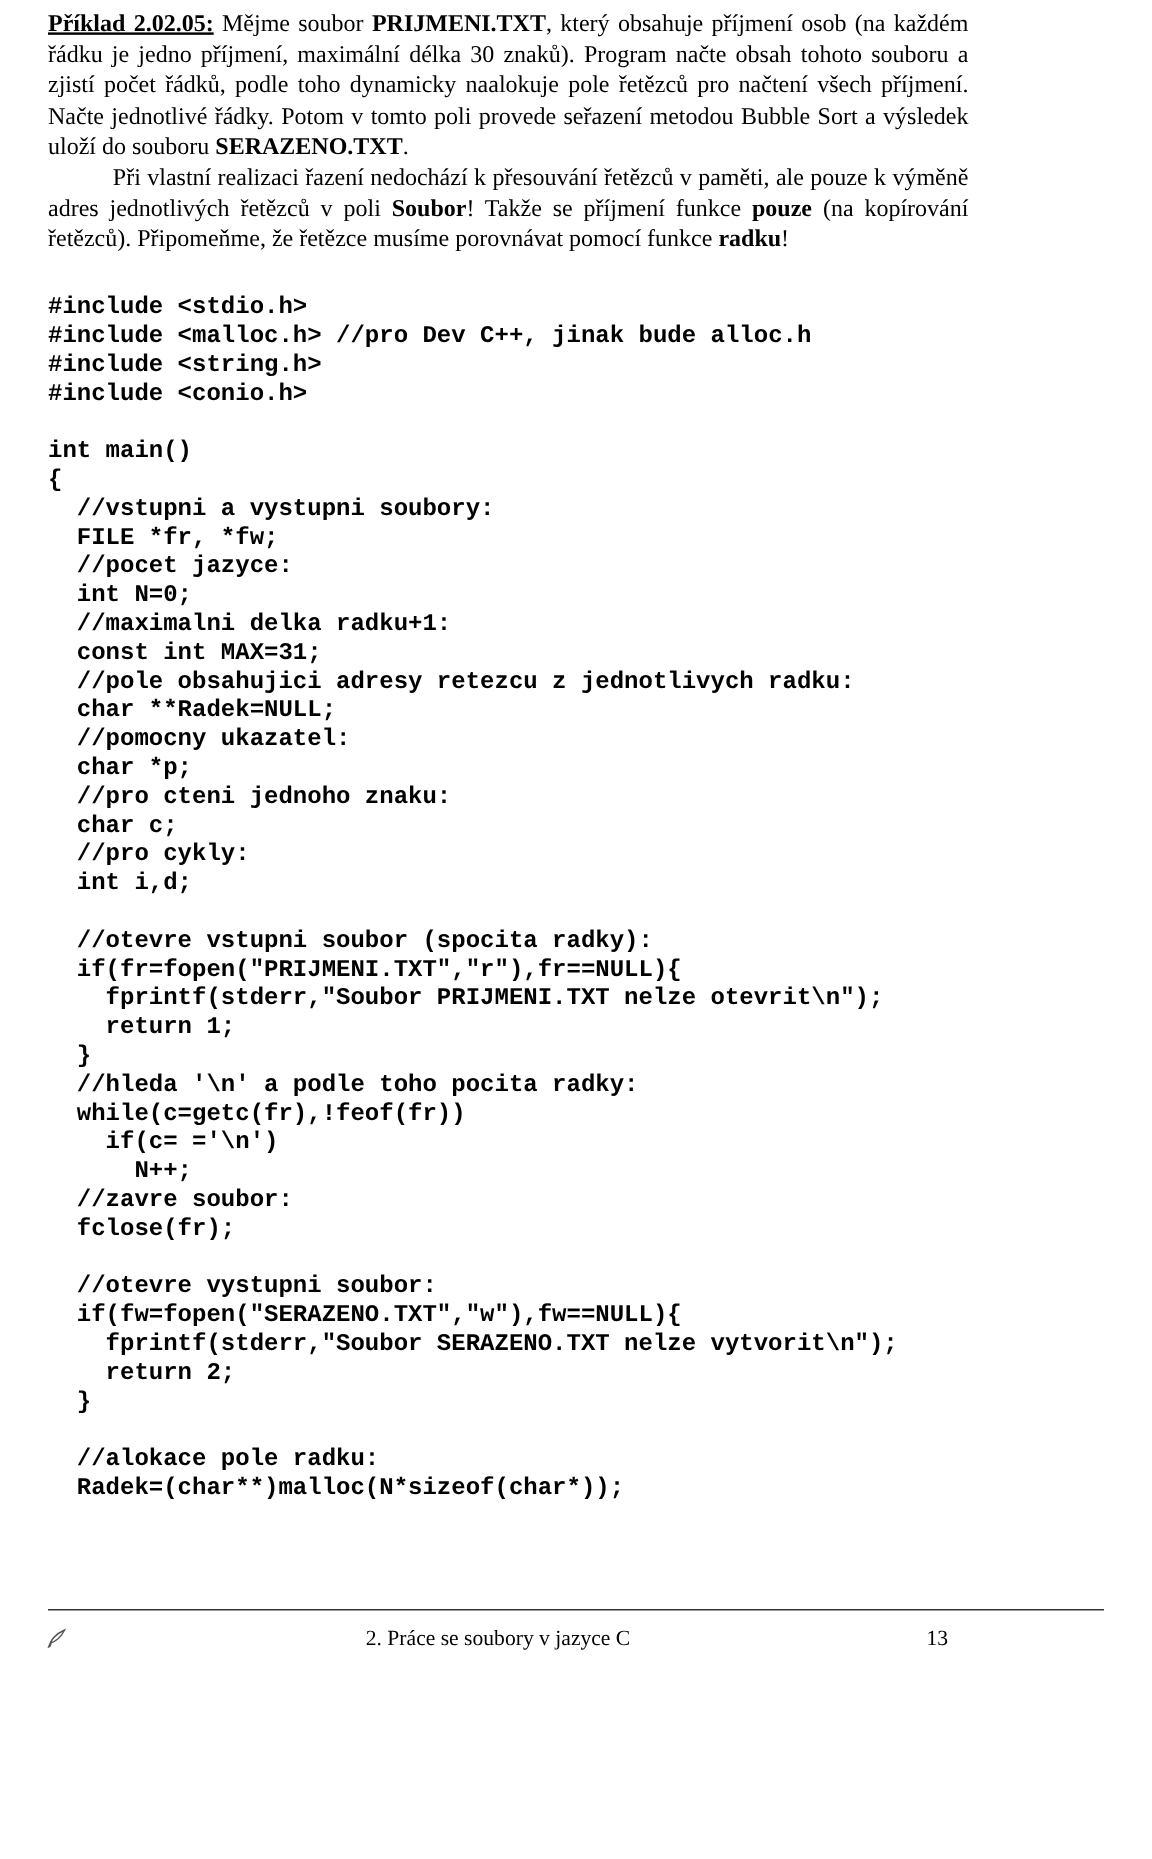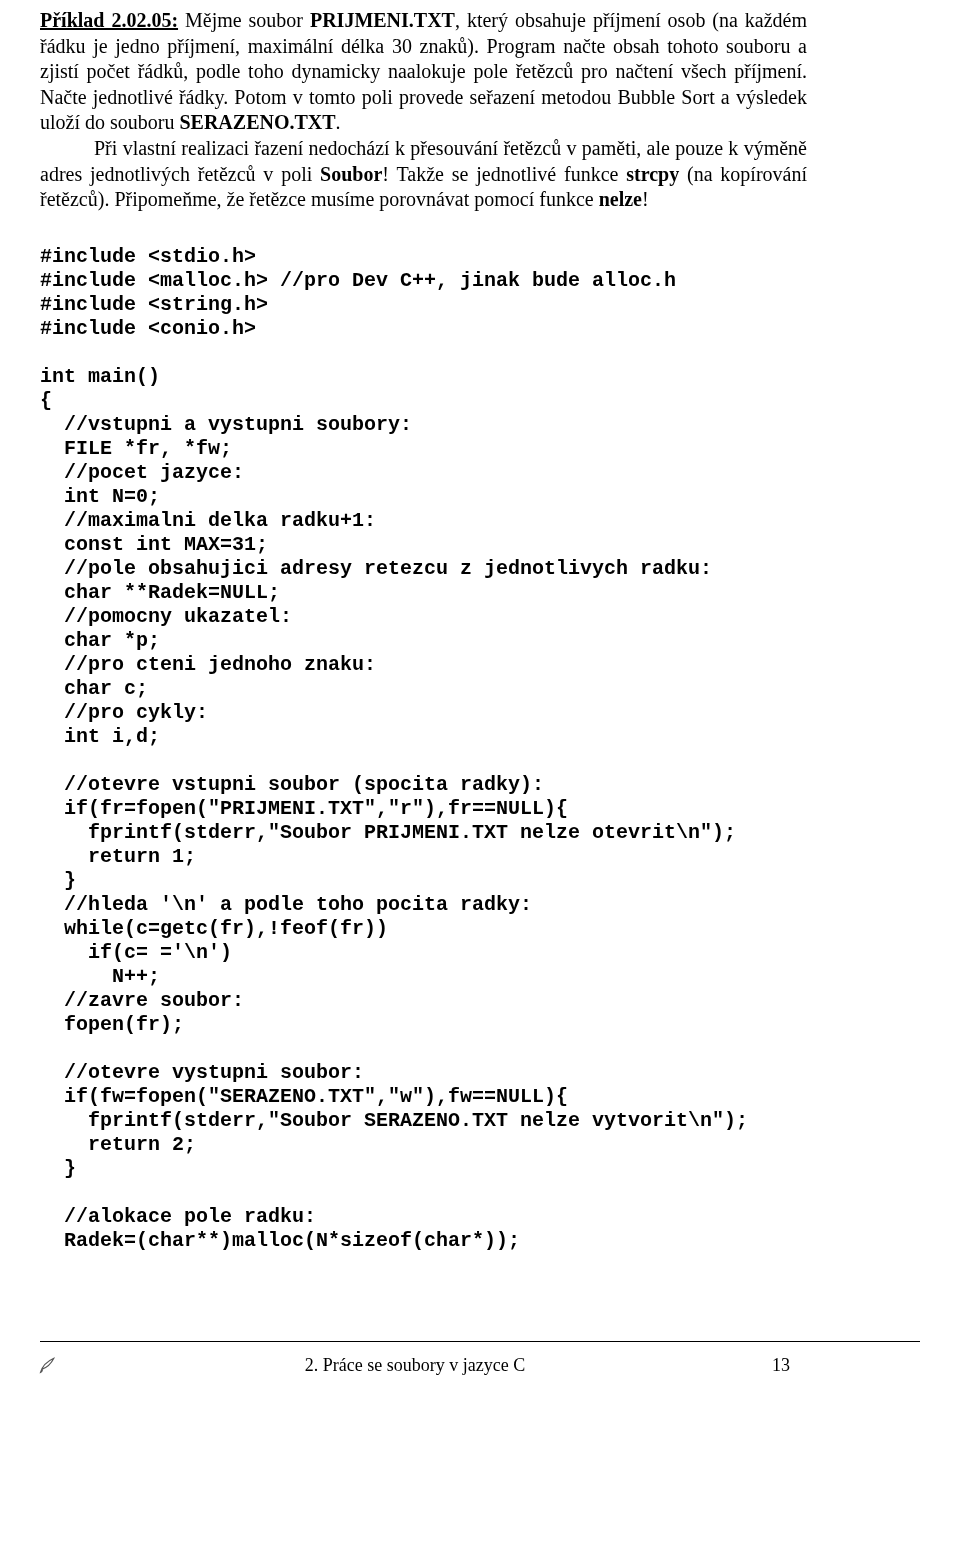--- a/index.html
+++ b/index.html
@@ -65,21 +65,21 @@
 </head>
 <body>
 
 <div class="page">
 
   <p class="prose justify" style="margin:0 0 0 0;">
     <span class="bold-u">Příklad 2.02.05:</span><span> Mějme soubor </span><span class="bold">PRIJMENI.TXT</span><span>, který obsahuje příjmení osob (na každém řádku je jedno příjmení, maximální délka 30 znaků). Program načte obsah tohoto souboru a zjistí počet řádků, podle toho dynamicky naalokuje pole řetězců pro načtení všech příjmení. Načte jednotlivé řádky. Potom v tomto poli provede seřazení metodou Bubble Sort a výsledek uloží do souboru </span><span class="bold">SERAZENO.TXT</span><span>.</span>
   </p>
 
   <p class="prose justify indent-runs" style="margin:0 0 8px 0;">
-    <span>Při vlastní realizaci řazení nedochází k přesouvání řetězců v paměti, ale pouze k výměně adres jednotlivých řetězců v poli </span><span class="bold">Soubor</span><span>! Takže se jednotlivé funkce </span><span class="bold">strcpy</span><span> (na kopírování řetězců). Připomeňme, že řetězce musíme porovnávat pomocí funkce </span><span class="bold">nelze</span><span>!</span>
+    <span>Při vlastní realizaci řazení nedochází k přesouvání řetězců v paměti, ale pouze k výměně adres jednotlivých řetězců v poli </span><span class="bold">Soubor</span><span>! Takže se příjmení funkce </span><span class="bold">pouze</span><span> (na kopírování řetězců). Připomeňme, že řetězce musíme porovnávat pomocí funkce </span><span class="bold">radku</span><span>!</span>
   </p>
 
   <div class="code">
 <span>#include &lt;stdio.h&gt;</span>
 <span>#include &lt;malloc.h&gt; </span><span class="comment-nrm">//pro Dev C++, jinak bude </span><span>alloc.h</span>
 <span>#include &lt;string.h&gt;</span>
 <span>#include &lt;conio.h&gt;</span>
 <span></span>
 <span>int main()</span>
 <span>{</span>
@@ -101,21 +101,21 @@
 <span class="comment-nrm">  //otevre vstupni soubor (spocita radky):</span>
 <span>  if(fr=fopen("PRIJMENI.TXT","r"),fr==NULL){</span>
 <span>    fprintf(stderr,"Soubor PRIJMENI.TXT nelze otevrit\n");</span>
 <span>    return 1;</span>
 <span>  }</span>
 <span class="comment-nrm">  //hleda '\n' a podle toho pocita radky:</span>
 <span>  while(c=getc(fr),!feof(fr))</span>
 <span>    if(c= ='\n')</span>
 <span>      N++;</span>
 <span class="comment-nrm">  //zavre soubor:</span>
-<span>  fopen(fr);</span>
+<span>  fclose(fr);</span>
 <span></span>
 <span class="comment-nrm">  //otevre vystupni soubor:</span>
 <span>  if(fw=fopen("SERAZENO.TXT","w"),fw==NULL){</span>
 <span>    fprintf(stderr,"Soubor SERAZENO.TXT nelze vytvorit\n");</span>
 <span>    return 2;</span>
 <span>  }</span>
 <span></span>
 <span class="comment-nrm">  //alokace pole radku:</span>
 <span>  Radek=(char**)malloc(N*sizeof(char*));</span>
   </div>

